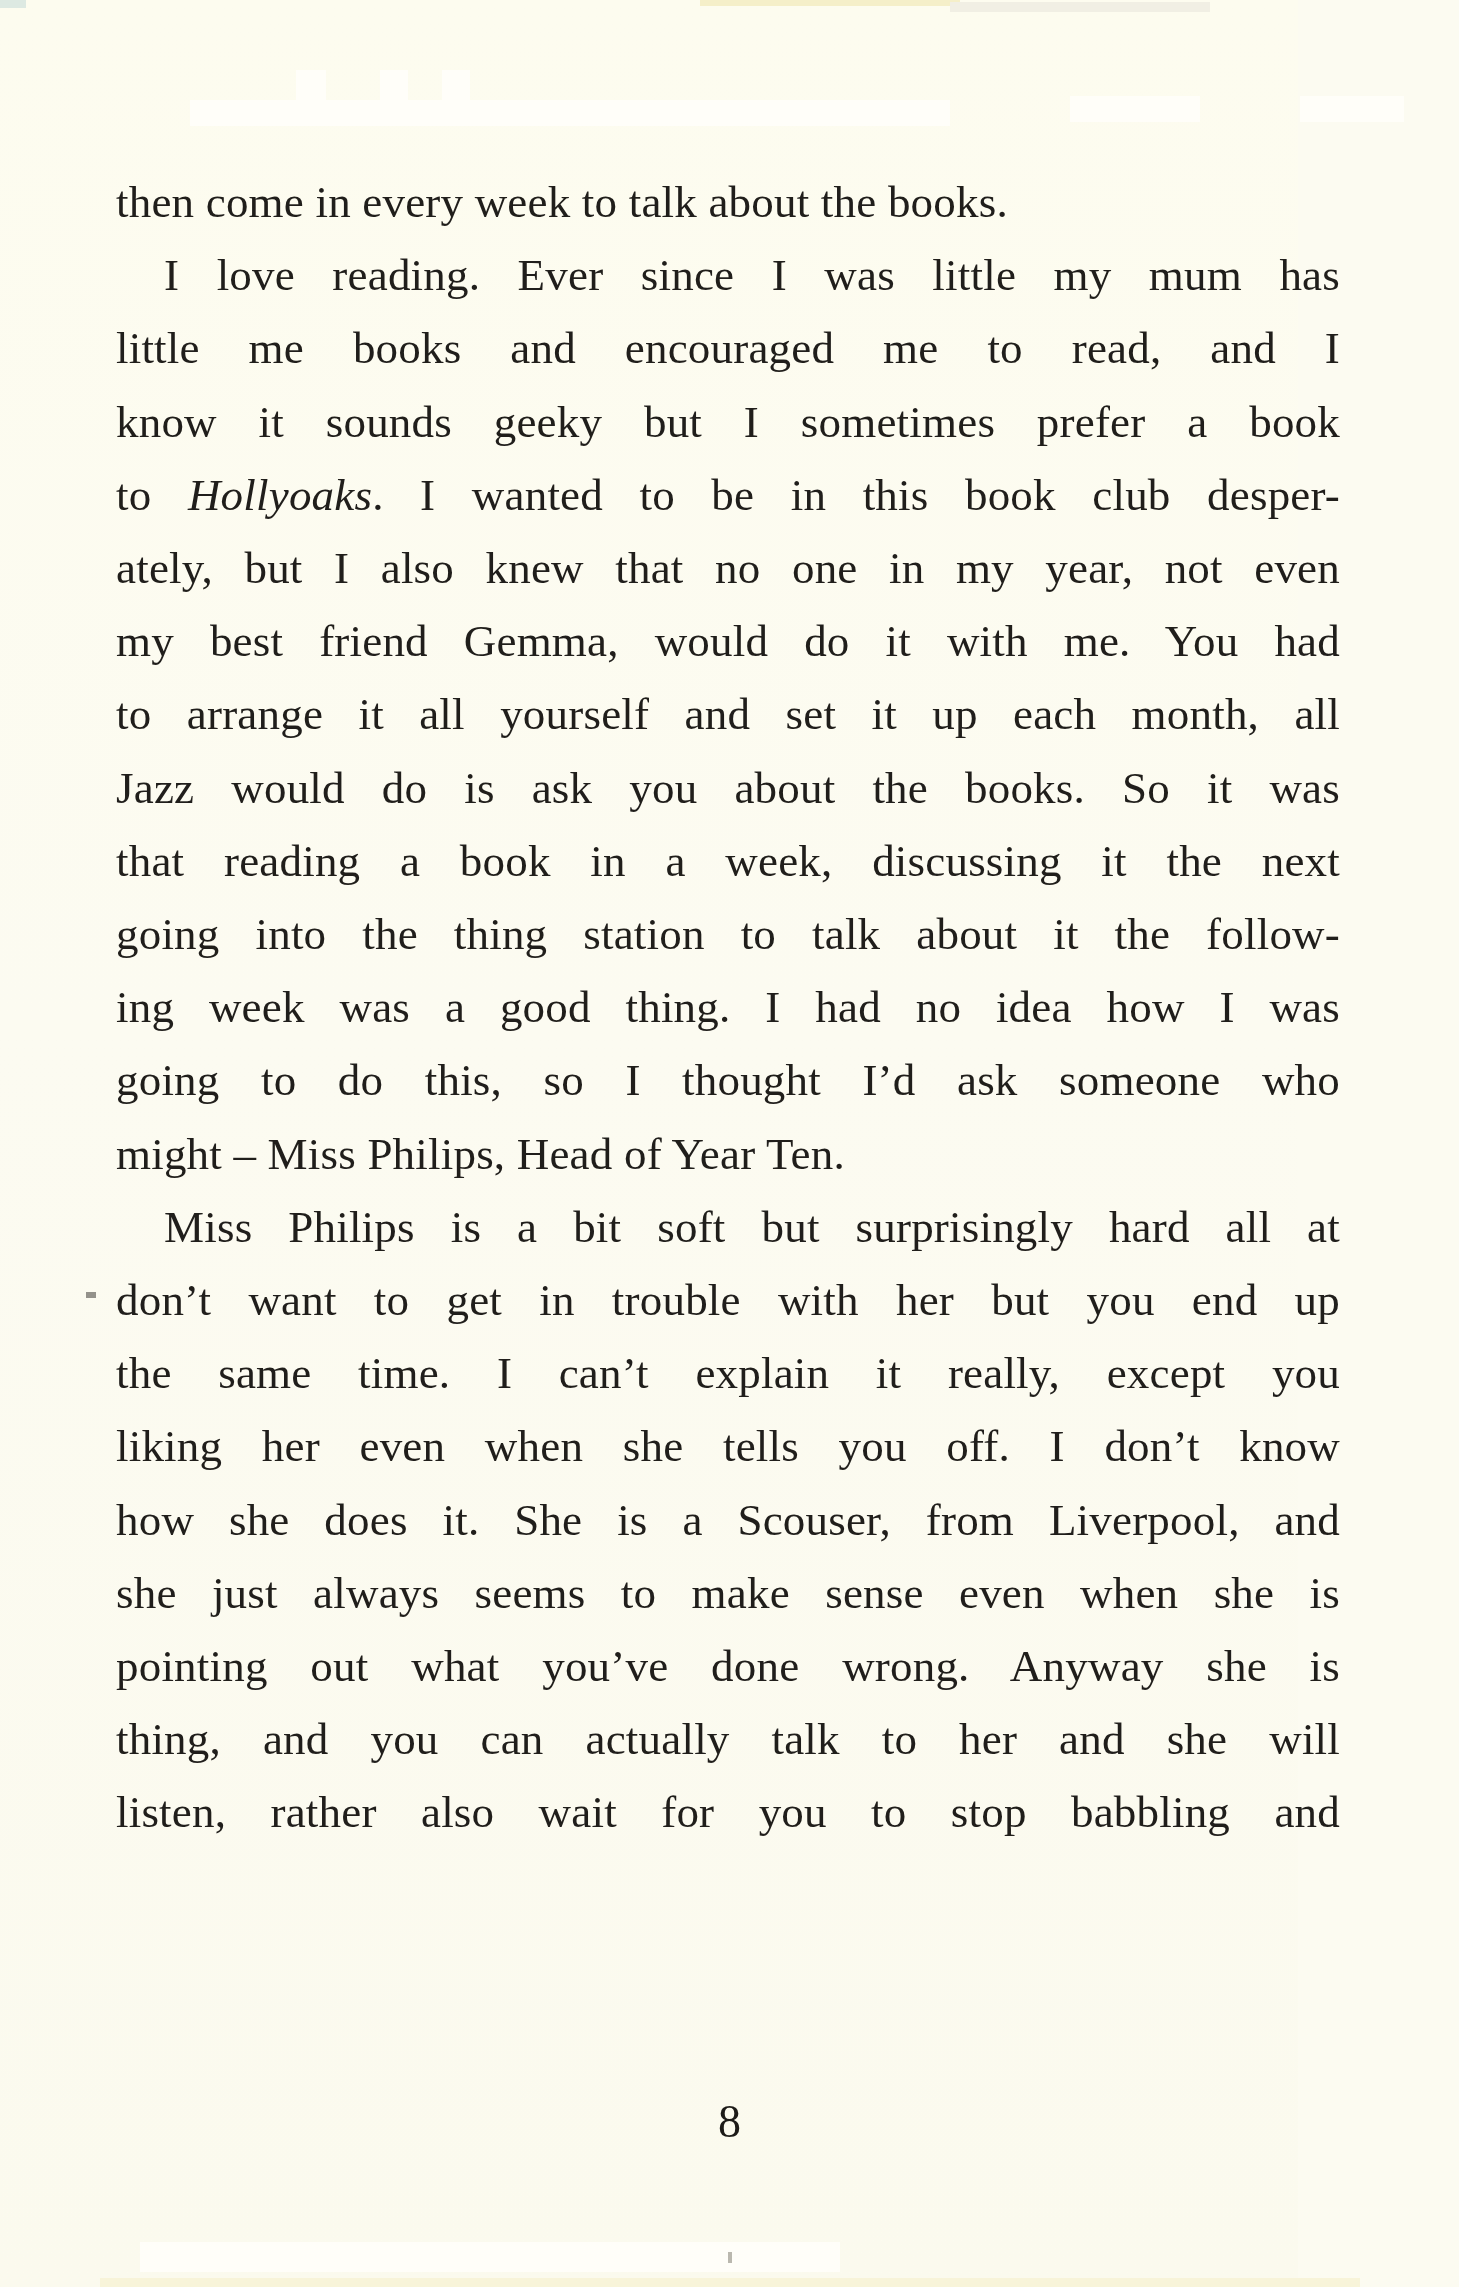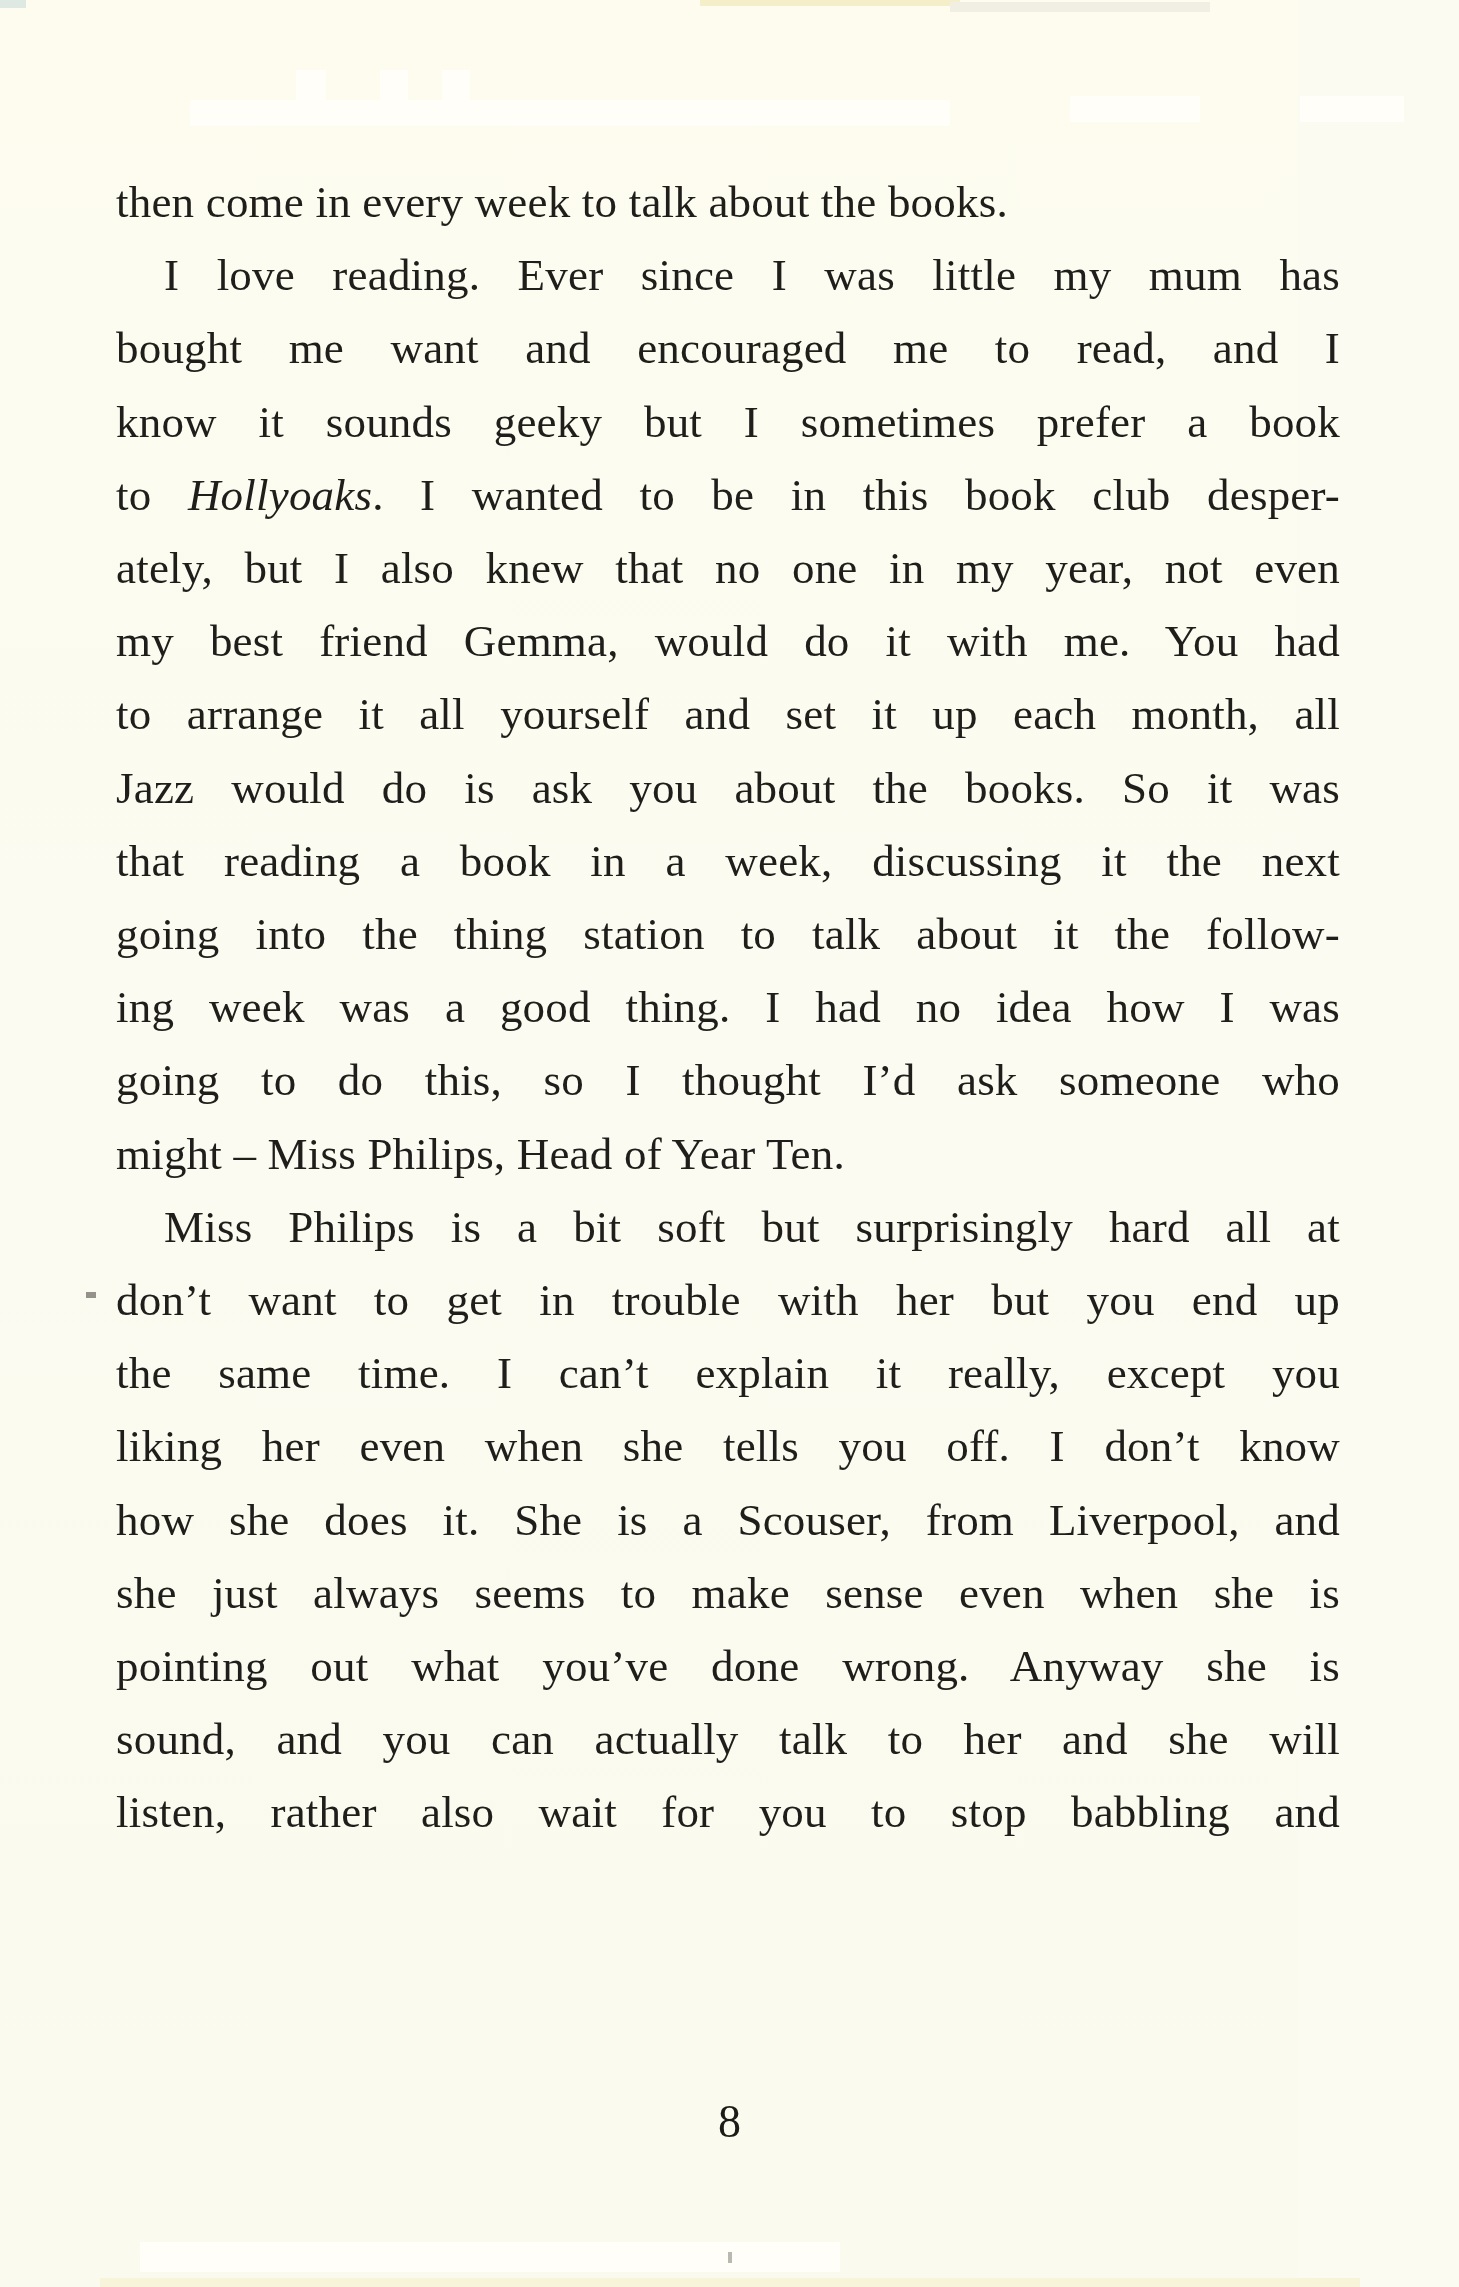--- a/index.html
+++ b/index.html
@@ -74,36 +74,36 @@
       <div class="artifact" style="left: 950px; top: 2px; width: 260px; height: 10px; background: rgb(241, 239, 228);"></div>
       <div class="artifact" style="left: 0px; top: 0px; width: 26px; height: 8px; background: rgb(221, 233, 226);"></div>
       <div class="artifact" style="left: 100px; top: 2278px; width: 1260px; height: 9px; background: rgb(248, 244, 217);"></div>
       <div class="artifact" style="left: 140px; top: 2242px; width: 700px; height: 30px; background: rgb(255, 254, 249);"></div>
       <div class="artifact" style="left: 86px; top: 1292px; width: 10px; height: 6px; background: rgb(148, 146, 139);"></div>
       <div class="artifact" style="left: 728px; top: 2252px; width: 4px; height: 11px; background: rgb(186, 184, 175);"></div>
     </div>
   <div id="text-block">
       <div class="line"><span>then come in every week to talk about the books.</span></div>
       <div class="line j indent"><span>I love reading. Ever since I was little my mum has</span></div>
-      <div class="line j"><span>bought me want and encouraged me to read, and I</span></div>
+      <div class="line j"><span>little me books and encouraged me to read, and I</span></div>
       <div class="line j"><span>know it sounds geeky but I sometimes prefer a book</span></div>
       <div class="line j"><span>to </span><em>Hollyoaks</em><span>. I wanted to be in this book club desper-</span></div>
       <div class="line j"><span>ately, but I also knew that no one in my year, not even</span></div>
       <div class="line j"><span>my best friend Gemma, would do it with me. You had</span></div>
       <div class="line j"><span>to arrange it all yourself and set it up each month, all</span></div>
       <div class="line j"><span>Jazz would do is ask you about the books. So it was</span></div>
       <div class="line j"><span>that reading a book in a week, discussing it the next</span></div>
       <div class="line j"><span>going into the thing station to talk about it the follow-</span></div>
       <div class="line j"><span>ing week was a good thing. I had no idea how I was</span></div>
       <div class="line j"><span>going to do this, so I thought I’d ask someone who</span></div>
       <div class="line"><span>might – Miss Philips, Head of Year Ten.</span></div>
       <div class="line j indent"><span>Miss Philips is a bit soft but surprisingly hard all at</span></div>
       <div class="line j"><span>don’t want to get in trouble with her but you end up</span></div>
       <div class="line j"><span>the same time. I can’t explain it really, except you</span></div>
       <div class="line j"><span>liking her even when she tells you off. I don’t know</span></div>
       <div class="line j"><span>how she does it. She is a Scouser, from Liverpool, and</span></div>
       <div class="line j"><span>she just always seems to make sense even when she is</span></div>
       <div class="line j"><span>pointing out what you’ve done wrong. Anyway she is</span></div>
-      <div class="line j"><span>sound, and you can actually talk to her and she will</span></div>
+      <div class="line j"><span>thing, and you can actually talk to her and she will</span></div>
       <div class="line j"><span>listen, rather also wait for you to stop babbling and</span></div>
     </div>
   <div class="page-num">8</div>
 </div>
 
 </body></html>

